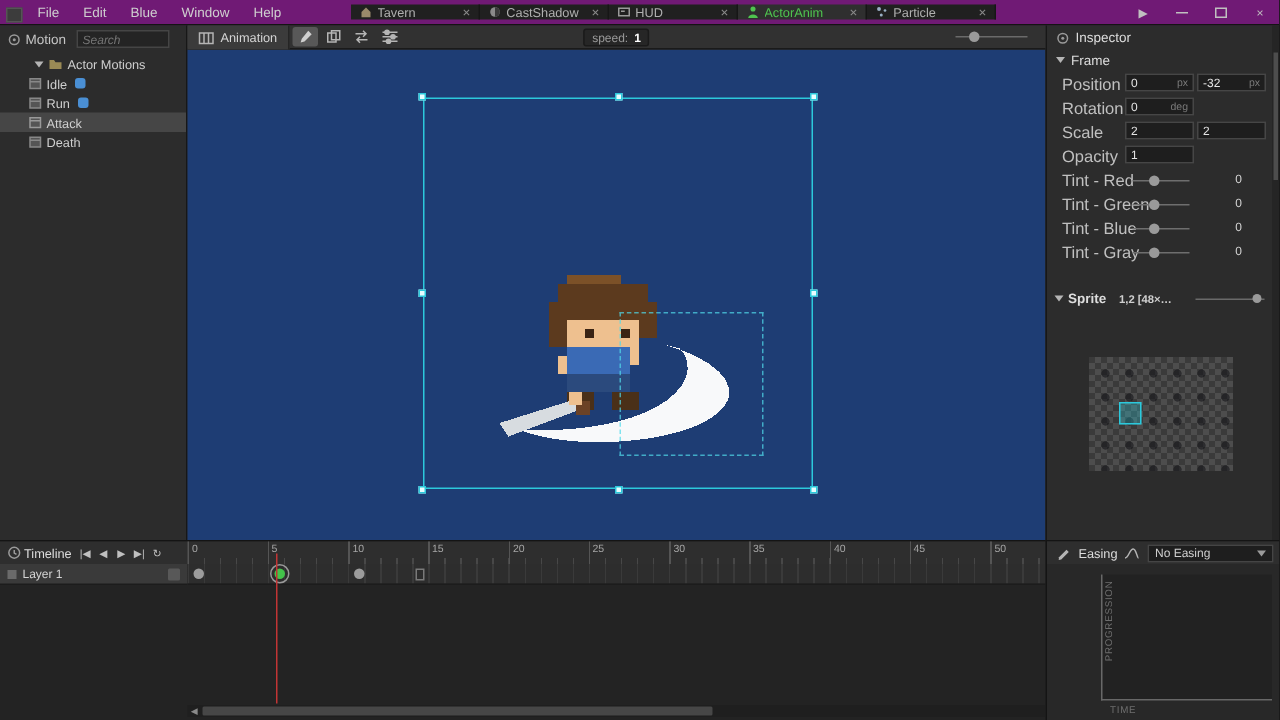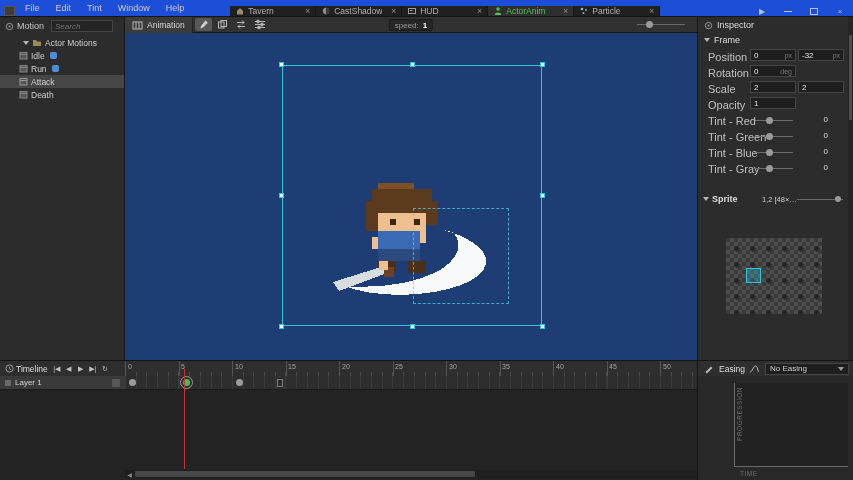--- a/index.html
+++ b/index.html
@@ -1,20 +1,20 @@
 <!DOCTYPE html>
 <html style="--canvas-bg: #1e3d74; --selection: #2cc9dc; --active-tab: #4fc44f; --playhead: #c23535; --badge-blue: #4a8fd4;"><head>
 <meta charset="utf-8">
 <style>
   *{box-sizing:border-box;margin:0;padding:0}
   html,body{background:#111}
   .app{position:relative;width:853px;height:480px;background:#242424;font-family:"Liberation Sans",sans-serif;font-size:9px;color:#c5c5c5;overflow:hidden}
 
   
-  .menubar{position:absolute;left:0;top:0;width:853px;height:17px;background:#1d4ed8;border-bottom:1px solid #141414;display:flex;align-items:flex-end}
+  .menubar{position:absolute;left:0;top:0;width:853px;height:17px;background:#701a75;border-bottom:1px solid #141414;display:flex;align-items:center}
   .app-icon{width:11px;height:10px;margin:3px 2px 0 4px;background:#3c3c3c;border:1px solid #555}
   .menu-item{padding:0 8px;line-height:16px;color:#cfcfcf}
   .tabstrip{display:flex;margin-left:38px}
   .tab{display:flex;align-items:center;gap:3px;width:86px;padding:0 5px;background:#202020;border-right:1px solid #161616;color:#b0b0b0;font-size:8.5px}
   .tab.active{background:#2f2f2f;color:var(--active-tab,#4fc44f)}
   .tab-label{white-space:nowrap;overflow:hidden}
   .tab-close{margin-left:auto;color:#8a8a8a;font-size:9px}
   .win-area{margin-left:auto;display:flex;align-items:stretch}
   .win-btn{width:26px;display:flex;align-items:center;justify-content:center;color:#c0c0c0;font-size:8px}
   .min-glyph{display:block;width:8px;height:1px;background:#c0c0c0}
@@ -60,21 +60,21 @@
   .inp{position:absolute;top:1px;height:12px;display:flex;align-items:center;background:#1e1e1e;border:1px solid #464646;padding:0 3px;font-size:8px;color:#e5e5e5}
   .inp .unit{margin-left:auto;font-size:7px;color:#7a7a7a;padding-left:2px}
   .inp-a{left:52px;width:46px}
   .inp-b{left:100px;width:46px}
   .tint-track{position:absolute;left:57px;top:8px;width:38px;height:1px;background:#6e6e6e}
   .tint-knob{position:absolute;top:-3px;left:11px;width:7px;height:7px;border-radius:50%;background:#9a9a9a}
   .tint-val{position:absolute;left:110px;top:3px;width:20px;text-align:right;font-size:8px;color:#d5d5d5}
   .sprite-hdr{position:relative;height:16px;margin-top:16px}
   .sprite-title{position:absolute;left:14px;top:2px;font-weight:bold;color:#ddd}
   .sprite-caret{position:absolute;left:5px;top:5px}
-  .sprite-info{position:absolute;left:64px;top:3px;font-size:7.5px;font-weight:normal;color:#cfcfcf;white-space:nowrap}
+  .sprite-info{position:absolute;left:48px;top:3px;font-size:7.5px;font-weight:bold;color:#cfcfcf;white-space:nowrap}
   .mini-slider{position:absolute;left:99px;top:3px;width:46px;height:9px}
   .mini-track{position:absolute;top:4px;width:100%;height:1px;background:#6a6a6a}
   .mini-knob{position:absolute;top:1px;left:38px;width:6px;height:6px;border-radius:50%;background:#9a9a9a}
   .preview{position:absolute;left:28px;top:221px;width:96px;height:76px;
     background-image:
       radial-gradient(circle at 11px 11px, rgba(22,22,26,.6) 2.5px, transparent 3px),
       linear-gradient(45deg,#4d4d4d 25%,transparent 25%,transparent 75%,#4d4d4d 75%),
       linear-gradient(45deg,#4d4d4d 25%,#3a3a3a 25%,#3a3a3a 75%,#4d4d4d 75%);
     background-size:16px 16px,8px 8px,8px 8px;
     background-position:0 0,0 0,4px 4px}
@@ -121,21 +121,21 @@
 </style>
 </head>
 <body>
 
 <div class="app">
 
   <div class="menubar">
     <span class="app-icon"></span>
     <span class="menu-item">File</span>
     <span class="menu-item">Edit</span>
-    <span class="menu-item">Tint</span>
+    <span class="menu-item">Blue</span>
     <span class="menu-item">Window</span>
     <span class="menu-item">Help</span>
 
     <div class="tabstrip">
       <div class="tab">
         <svg class="icon-svg" width="10" height="10">
             <path d="M2,5 L5,2 L8,5 V8.5 H2 Z" fill="#9a8a6a"></path>
           </svg>
         <span class="tab-label">Tavern</span>
         <span class="tab-close">×</span>

